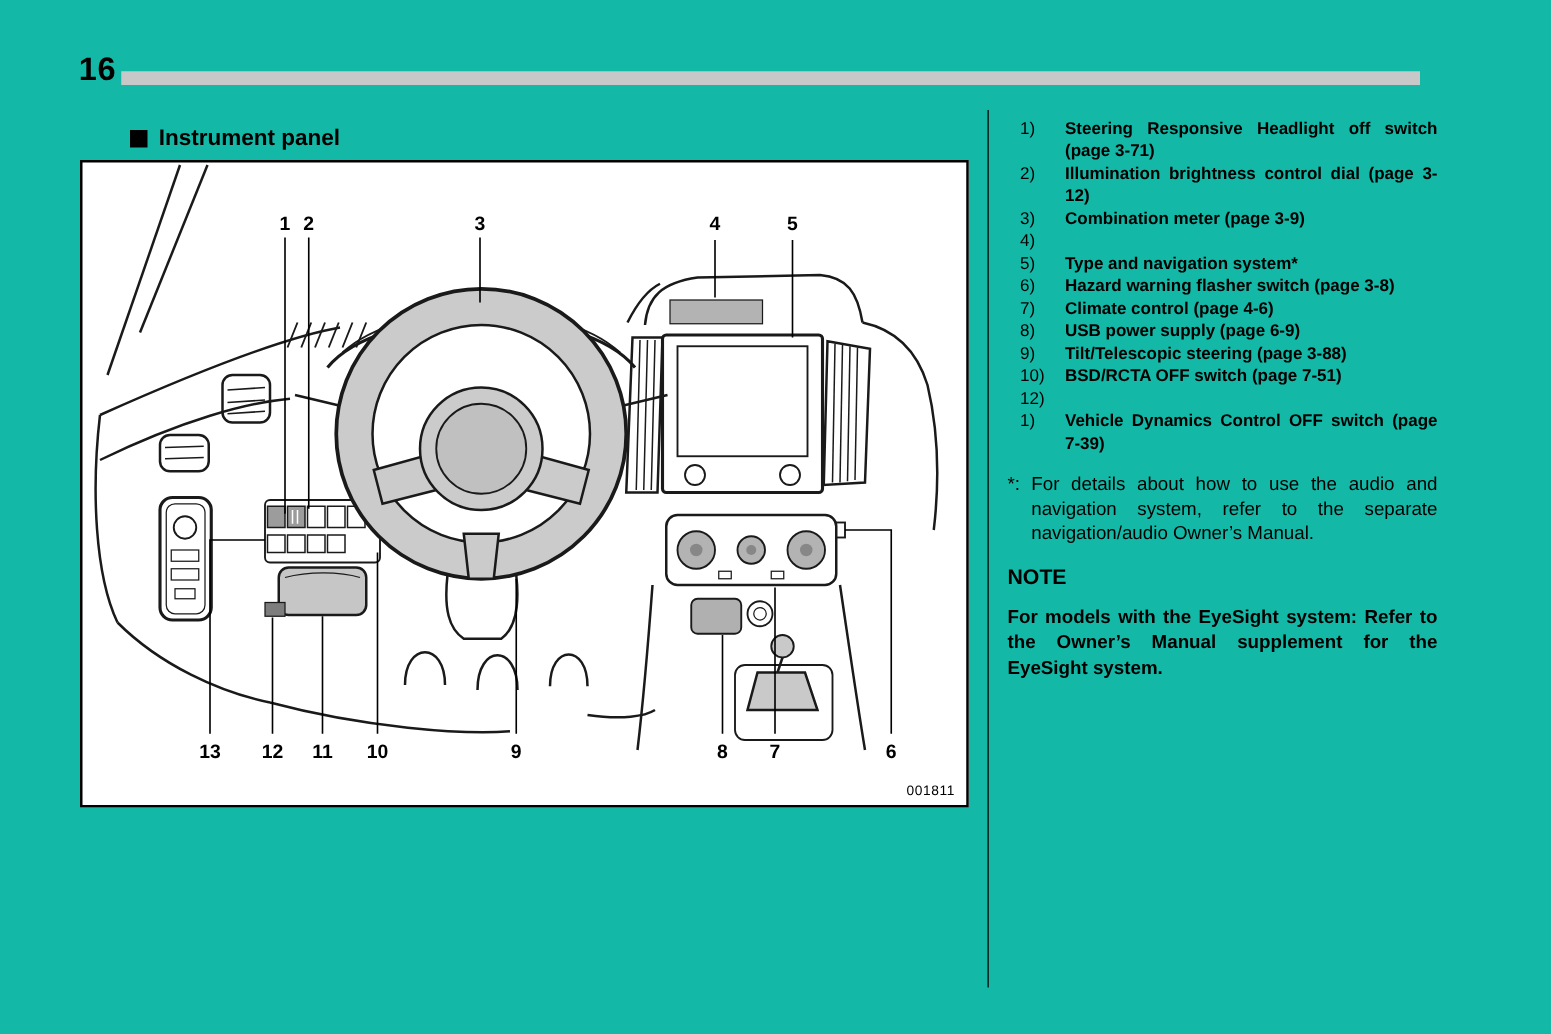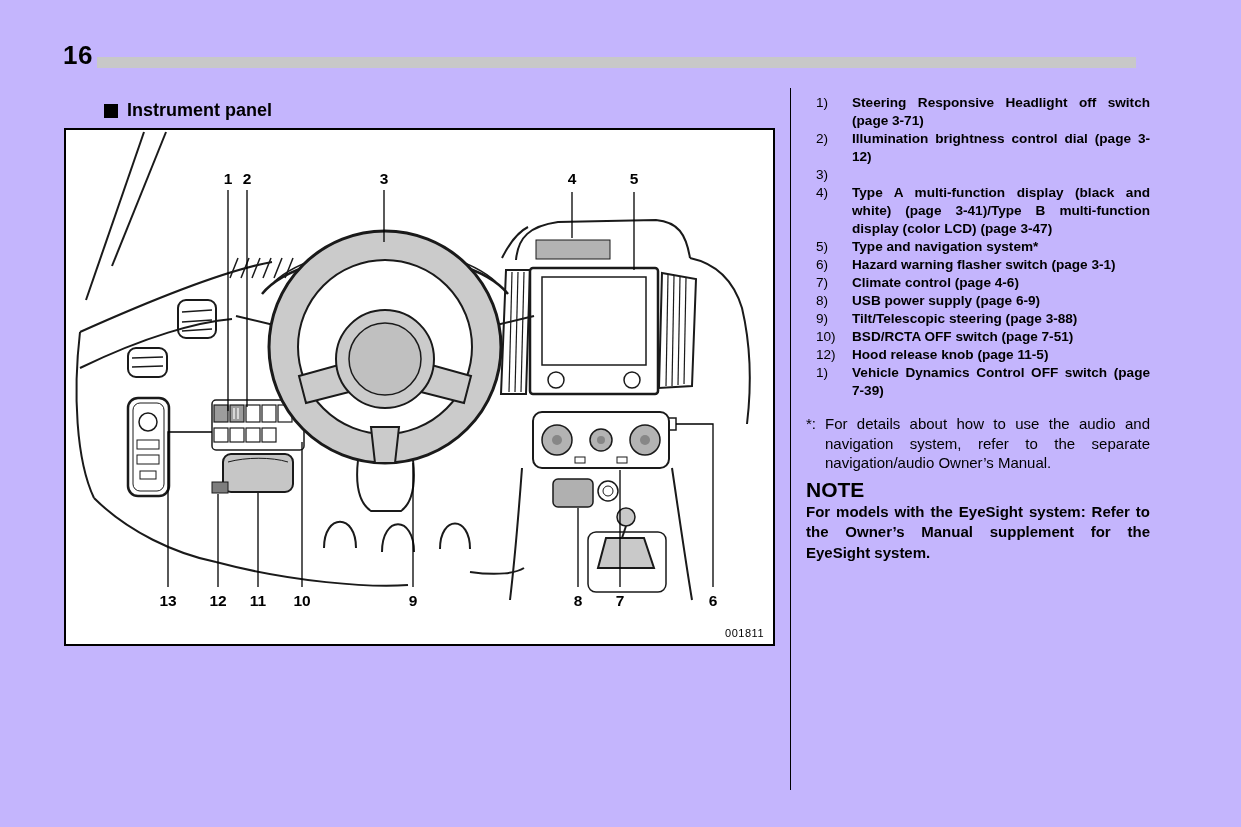--- a/index.html
+++ b/index.html
@@ -1,37 +1,37 @@
 <!DOCTYPE html>
 <html><head>
 <meta charset="utf-8">
 <style>
   html,body { margin:0; padding:0; background:#ffffff; }
   .page {
-    position:relative; width:1241px; height:827px; background:#c4b5fd;
+    position:relative; width:1241px; height:827px; background:#14b8a6;
     font-family:"Liberation Sans", sans-serif; color:#000; overflow:hidden;
   }
   .page-number { position:absolute; left:63px; top:40px; font-size:26px; font-weight:bold; letter-spacing:0.5px; }
   .header-rule { position:absolute; left:97px; top:57px; width:1039px; height:11px; background:#c8c8c8; }
   .section-heading { position:absolute; left:64px; top:100px; display:flex; align-items:center; gap:9px;padding-left:40px; }
   .section-square { width:14px; height:14px; background:#000; }
   .section-title { font-size:18px; font-weight:bold; }
   .figure-box { position:absolute; left:64px; top:128px; width:711px; height:518px; border:2px solid #000; box-sizing:border-box; background:#fff; }
   .figure-box svg { display:block; }
   .figure-code { position:absolute; right:9px; bottom:5px; font-size:11px; letter-spacing:0.5px; }
   .divider-v { position:absolute; left:790px; top:88px; width:1px; height:702px; background:#000; }
   .right-col { position:absolute; left:806px; top:94px; width:344px; }
   .legend-row { display:flex; font-size:13.6px; line-height:18px; }
   .legend-num { flex:0 0 46px; padding-left:10px; box-sizing:border-box; }
   .legend-txt { flex:1; text-align:justify;font-weight:bold; }
   .footnote { display:flex; margin-top:14px; font-size:15px; line-height:19.5px; }
   .footnote-marker { flex:0 0 19px; }
   .footnote-txt { flex:1; text-align:justify; }
-  .note-title { margin-top:5px; font-size:21px; font-weight:bold; }
-  .note-text { margin-top:0; font-size:15px; font-weight:bold; line-height:20.5px; text-align:justify; }
+  .note-title { margin-top:15px; font-size:17px; font-weight:bold; }
+  .note-text { margin-top:12px; font-size:15px; font-weight:bold; line-height:20.5px; text-align:justify; }
   text.callout { font-family:"Liberation Sans", sans-serif; font-size:15.5px; font-weight:bold; fill:#000; text-anchor:middle; }
 </style>
 </head>
 <body>
 
 <div class="page">
 
   <div class="page-number">16</div>
   <div class="header-rule"></div>
 
@@ -225,52 +225,51 @@
     <div class="legend-row">
       <span class="legend-num">1)</span>
       <span class="legend-txt">Steering Responsive Headlight off switch (page 3-71)</span>
     </div>
     <div class="legend-row">
       <span class="legend-num">2)</span>
       <span class="legend-txt">Illumination brightness control dial (page 3-12)</span>
     </div>
     <div class="legend-row">
       <span class="legend-num">3)</span>
+      <span class="legend-txt">Combination meter (page 3-9)</span>
     </div>
     <div class="legend-row">
       <span class="legend-num">4)</span>
-      <span class="legend-txt">Type A multi-function display (black and white) (page 3-41)/Type B multi-function display (color LCD) (page 3-47)</span>
     </div>
     <div class="legend-row">
       <span class="legend-num">5)</span>
       <span class="legend-txt">Type and navigation system*</span>
     </div>
     <div class="legend-row">
       <span class="legend-num">6)</span>
-      <span class="legend-txt">Hazard warning flasher switch (page 3-1)</span>
+      <span class="legend-txt">Hazard warning flasher switch (page 3-8)</span>
     </div>
     <div class="legend-row">
       <span class="legend-num">7)</span>
       <span class="legend-txt">Climate control (page 4-6)</span>
     </div>
     <div class="legend-row">
       <span class="legend-num">8)</span>
       <span class="legend-txt">USB power supply (page 6-9)</span>
     </div>
     <div class="legend-row">
       <span class="legend-num">9)</span>
       <span class="legend-txt">Tilt/Telescopic steering (page 3-88)</span>
     </div>
     <div class="legend-row">
       <span class="legend-num">10)</span>
       <span class="legend-txt">BSD/RCTA OFF switch (page 7-51)</span>
     </div>
     <div class="legend-row">
       <span class="legend-num">12)</span>
-      <span class="legend-txt">Hood release knob (page 11-5)</span>
     </div>
     <div class="legend-row">
       <span class="legend-num">1)</span>
       <span class="legend-txt">Vehicle Dynamics Control OFF switch (page 7-39)</span>
     </div>
 
     <div class="footnote">
       <span class="footnote-marker">*:</span>
       <span class="footnote-txt">For details about how to use the audio and navigation system, refer to the separate navigation/audio Owner’s Manual.</span>
     </div>

